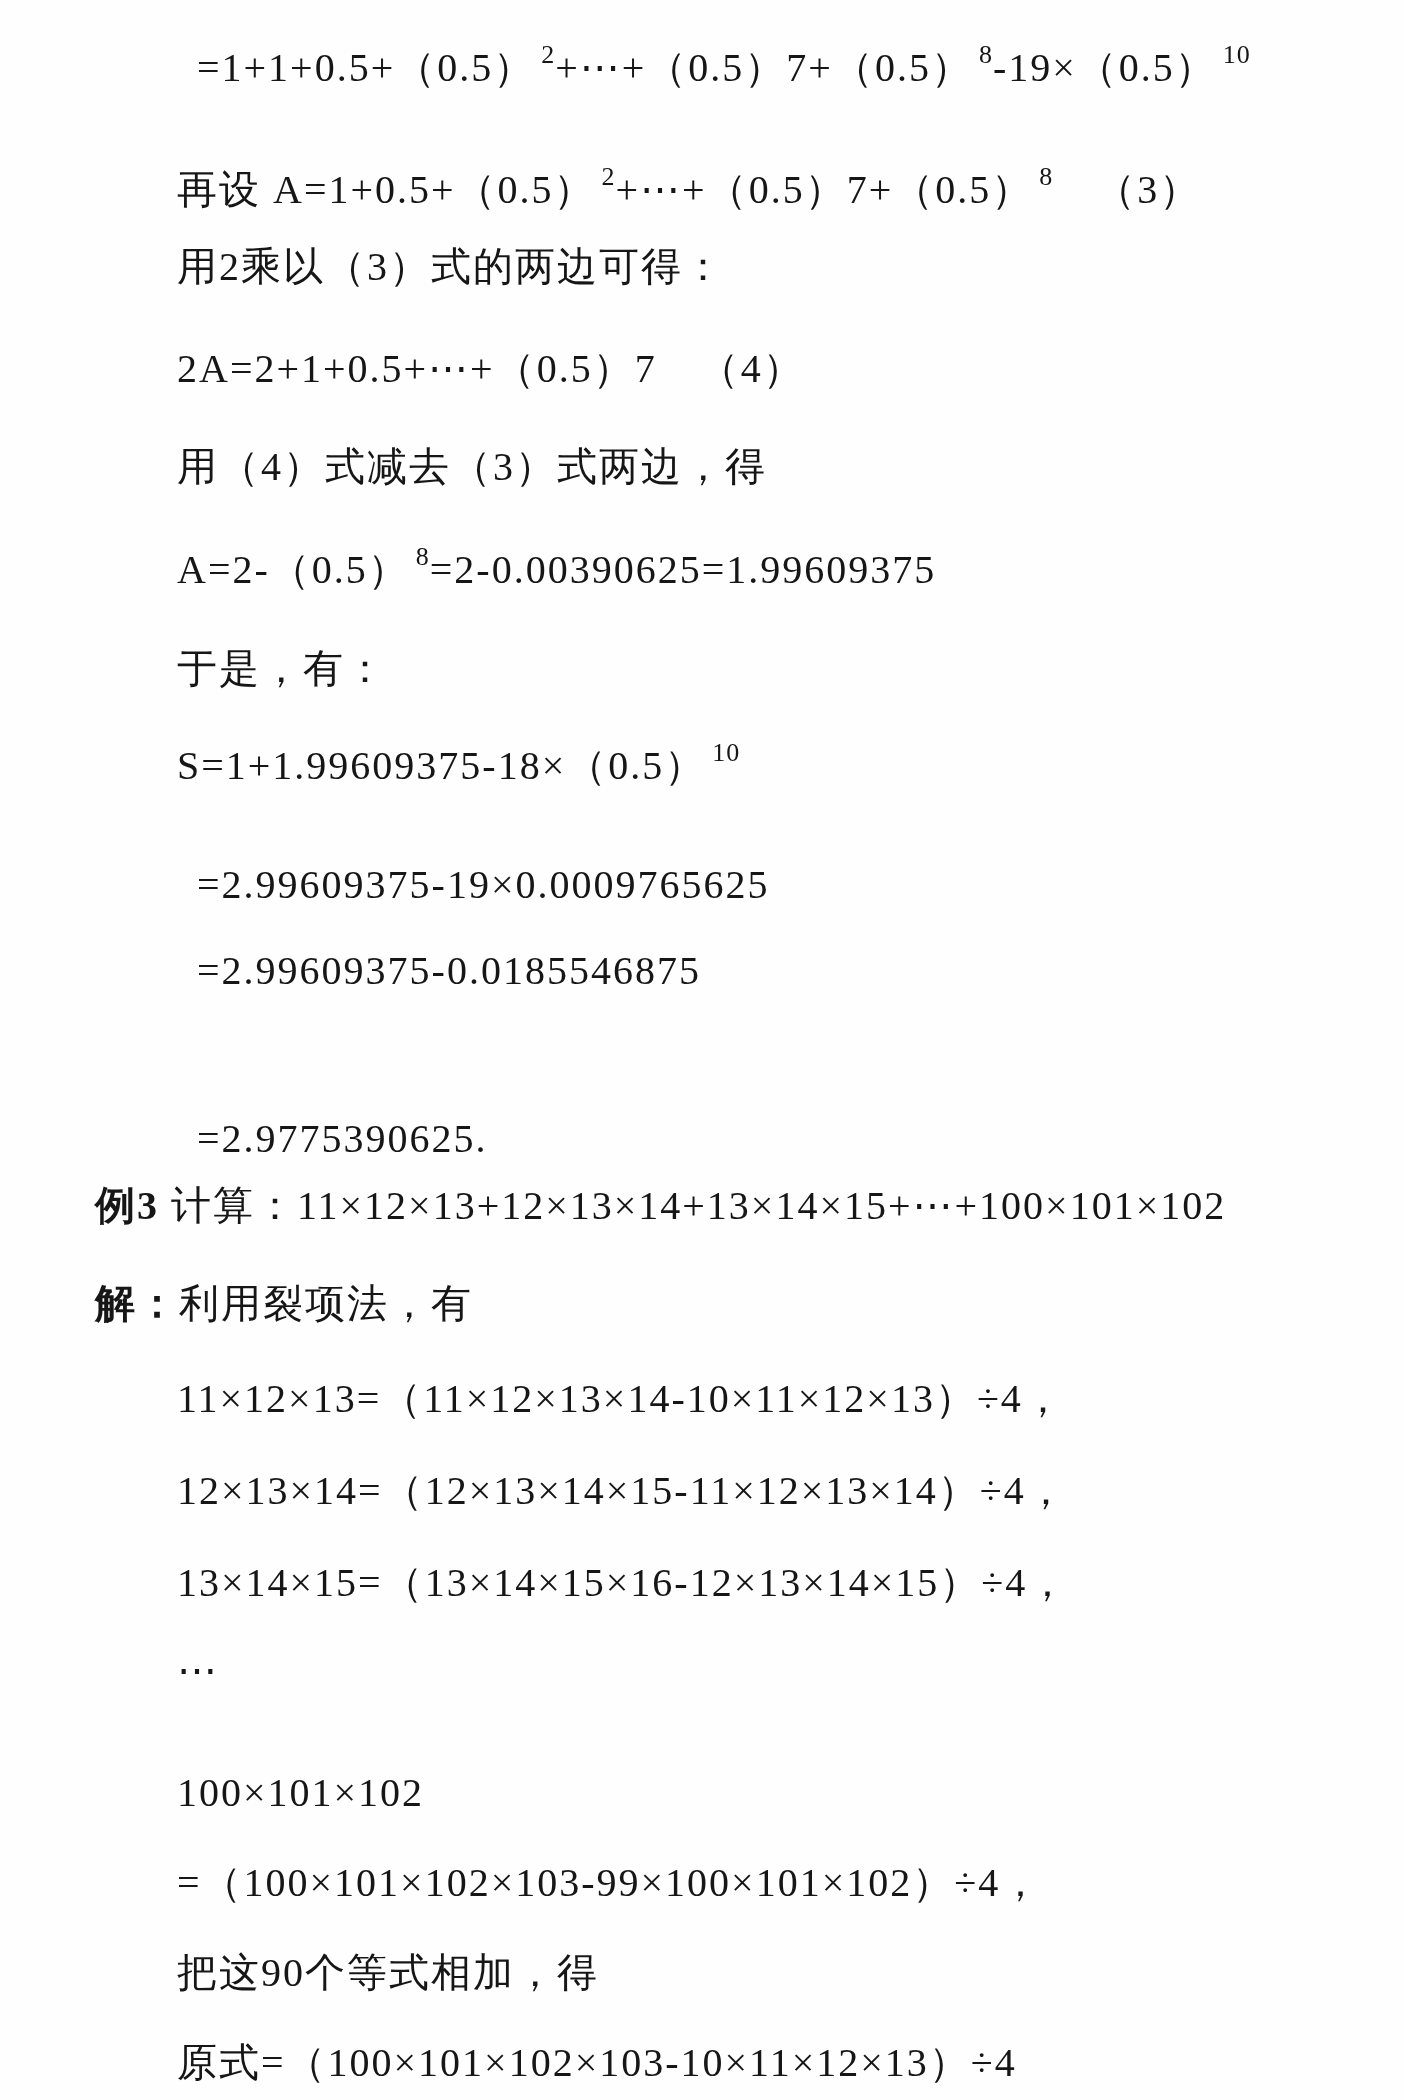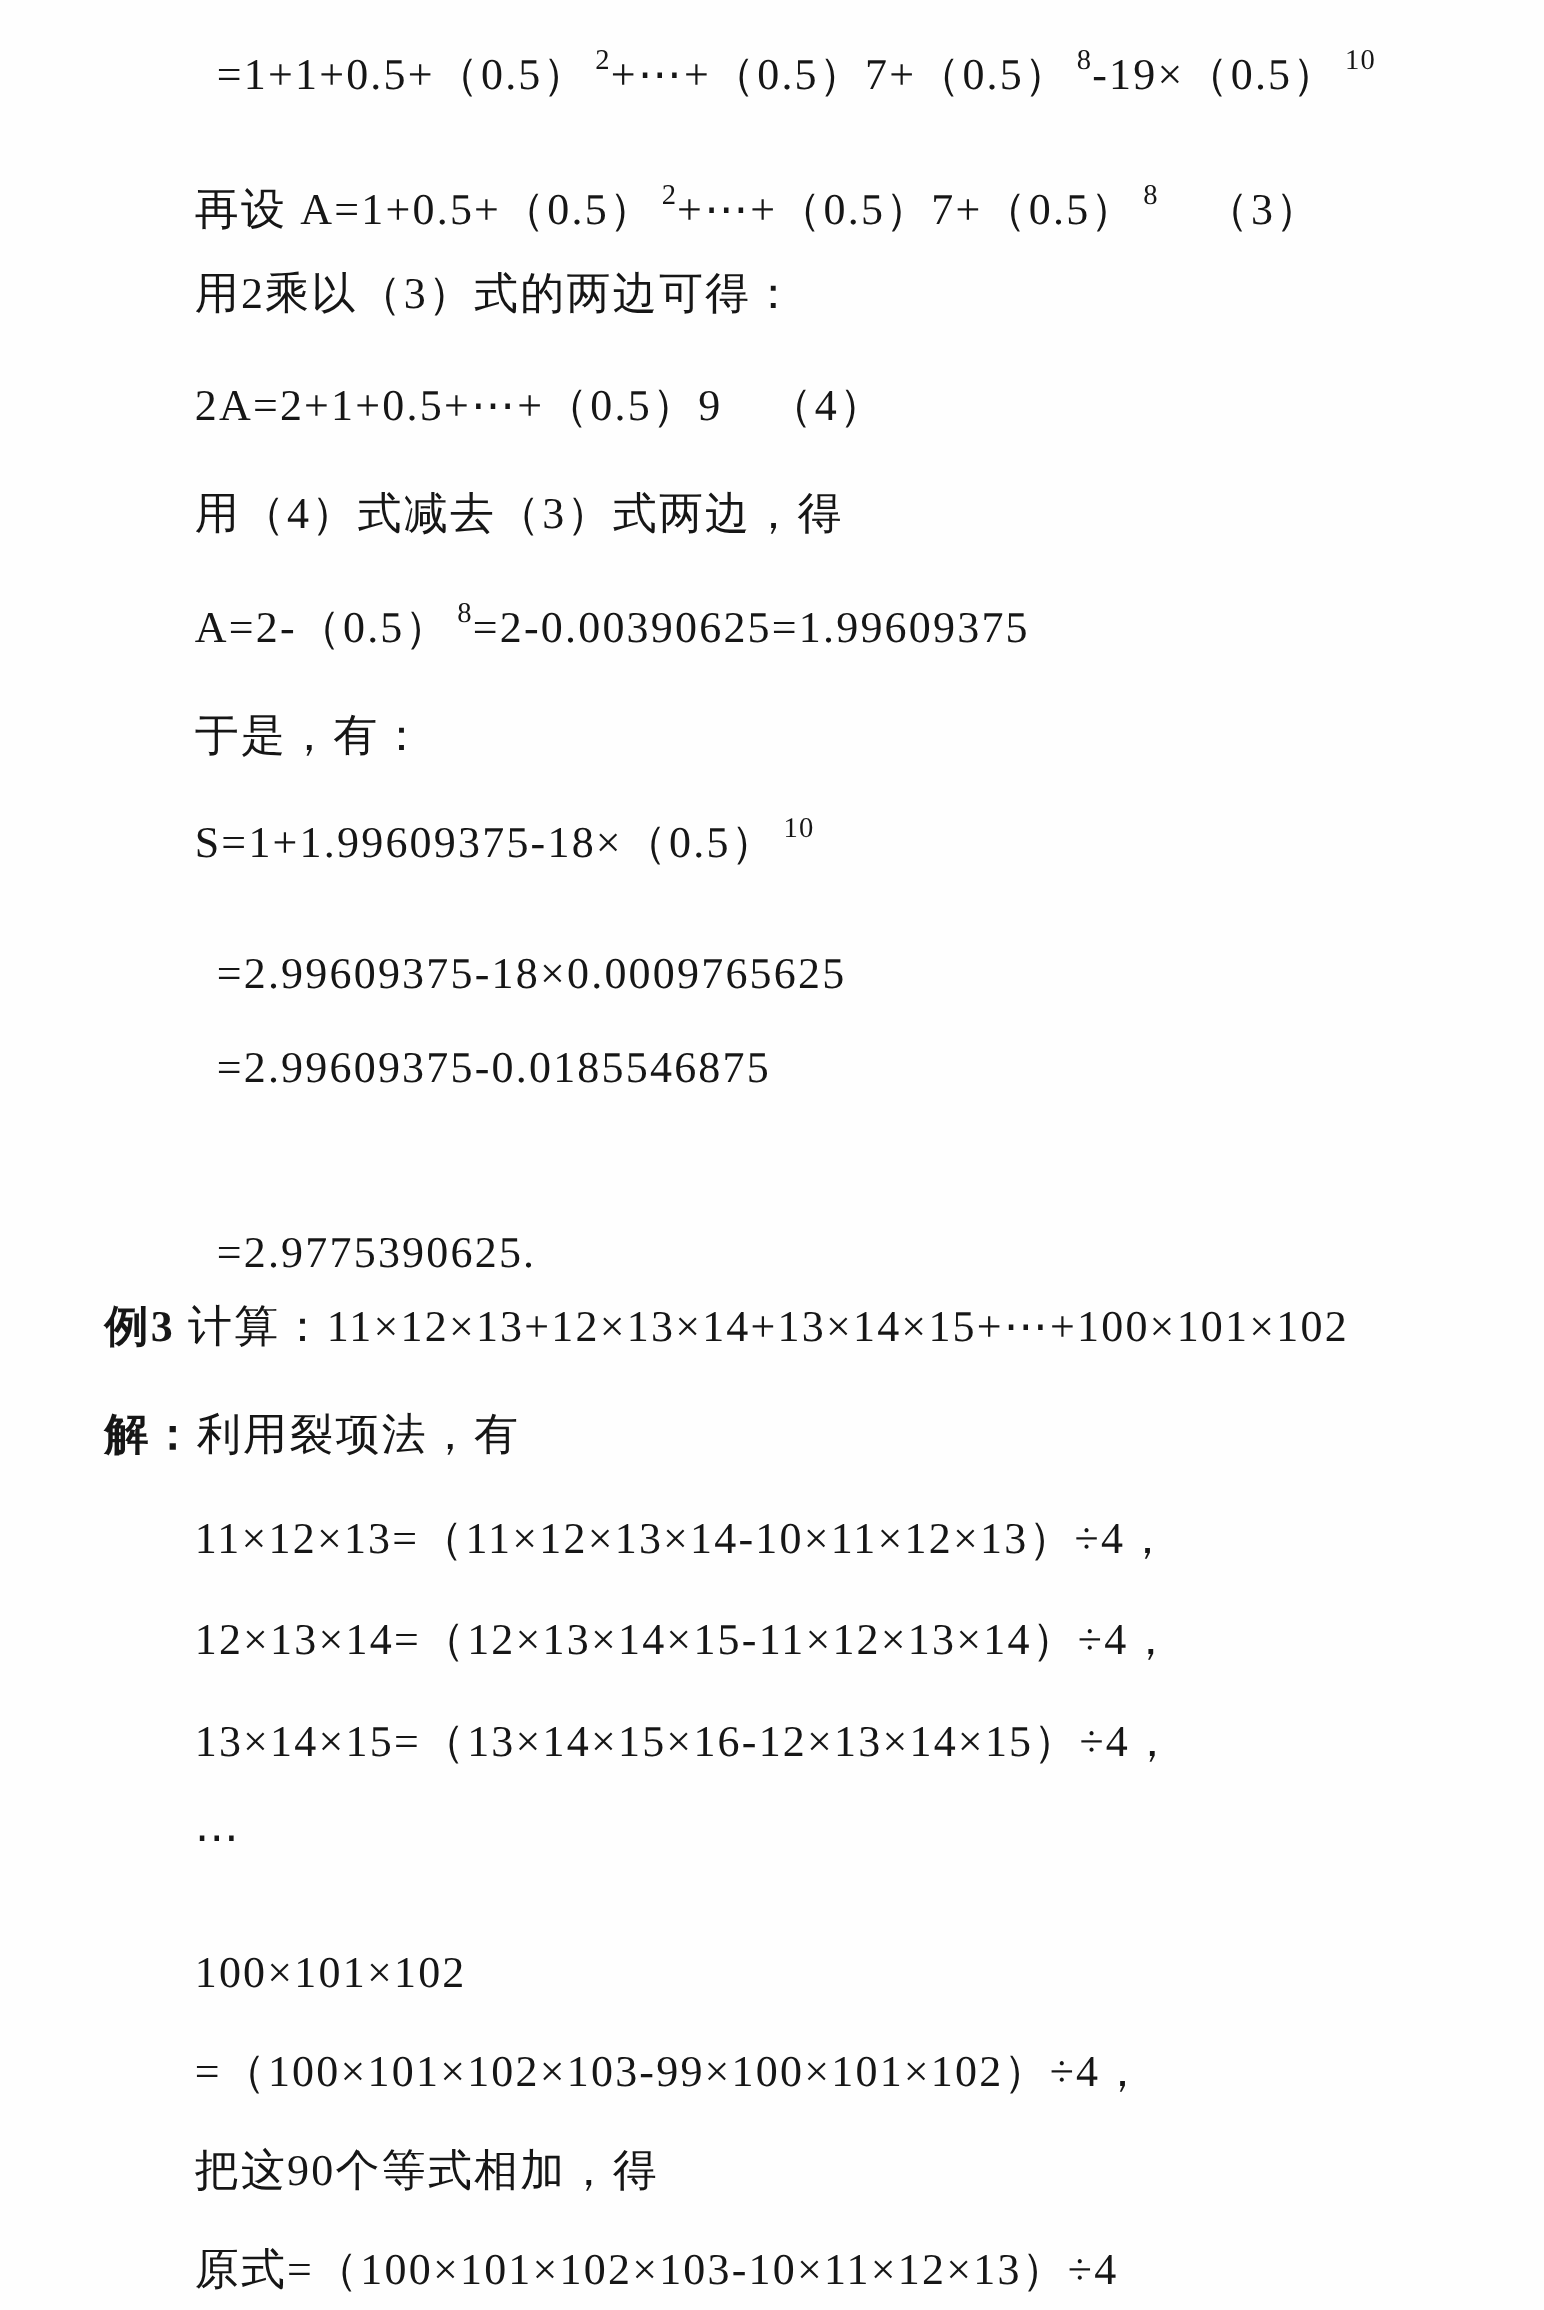--- a/index.html
+++ b/index.html
@@ -41,26 +41,26 @@
   }
 </style>
 </head>
 <body>
 
 <main class="page">
   <div id="lines-container">
       <div class="line indent-2" style="top: 28px;"><span class="seg">=1+1+0.5+（0.5）</span><sup class="sup">2</sup><span class="seg">+⋯+（0.5）7+（0.5）</span><sup class="sup">8</sup><span class="seg">-19×（0.5）</span><sup class="sup">10</sup></div>
       <div class="line indent-1" style="top: 138px; margin-top: 28px;"><span class="seg">再设 A=1+0.5+（0.5）</span><sup class="sup">2</sup><span class="seg">+⋯+（0.5）7+（0.5）</span><sup class="sup">8</sup><span class="seg">　（3）</span></div>
       <div class="line indent-1" style="top: 244px;"><span class="seg">用2乘以（3）式的两边可得：</span></div>
-      <div class="line indent-1" style="top: 346px;"><span class="seg">2A=2+1+0.5+⋯+（0.5）9　（4）</span></div>
+      <div class="line indent-1" style="top: 346px;"><span class="seg">2A=2+1+0.5+⋯+（0.5）7　（4）</span></div>
       <div class="line indent-1" style="top: 444px;"><span class="seg">用（4）式减去（3）式两边，得</span></div>
       <div class="line indent-1" style="top: 546px;"><span class="seg">A=2-（0.5）</span><sup class="sup">8</sup><span class="seg">=2-0.00390625=1.99609375</span></div>
       <div class="line indent-1" style="top: 646px;"><span class="seg">于是，有：</span></div>
       <div class="line indent-1" style="top: 742px;"><span class="seg">S=1+1.99609375-18×（0.5）</span><sup class="sup">10</sup></div>
-      <div class="line indent-2" style="top: 846px;"><span class="seg">=2.99609375-18×0.0009765625</span></div>
+      <div class="line indent-2" style="top: 846px;"><span class="seg">=2.99609375-19×0.0009765625</span></div>
       <div class="line indent-2" style="top: 932px;"><span class="seg">=2.99609375-0.0185546875</span></div>
       <div class="line indent-2" style="top: 1100px;"><span class="seg">=2.9775390625.</span></div>
       <div class="line indent-0" style="top: 1183px;"><span class="seg bold">例3</span><span class="seg"> 计算：11×12×13+12×13×14+13×14×15+⋯+100×101×102</span></div>
       <div class="line indent-0" style="top: 1281px;"><span class="seg bold">解：</span><span class="seg">利用裂项法，有</span></div>
       <div class="line indent-1" style="top: 1376px;"><span class="seg">11×12×13=（11×12×13×14-10×11×12×13）÷4，</span></div>
       <div class="line indent-1" style="top: 1468px;"><span class="seg">12×13×14=（12×13×14×15-11×12×13×14）÷4，</span></div>
       <div class="line indent-1" style="top: 1560px;"><span class="seg">13×14×15=（13×14×15×16-12×13×14×15）÷4，</span></div>
       <div class="line indent-1" style="top: 1648px;"><span class="seg">⋯</span></div>
       <div class="line indent-1" style="top: 1770px;"><span class="seg">100×101×102</span></div>
       <div class="line indent-1" style="top: 1860px;"><span class="seg">=（100×101×102×103-99×100×101×102）÷4，</span></div>

